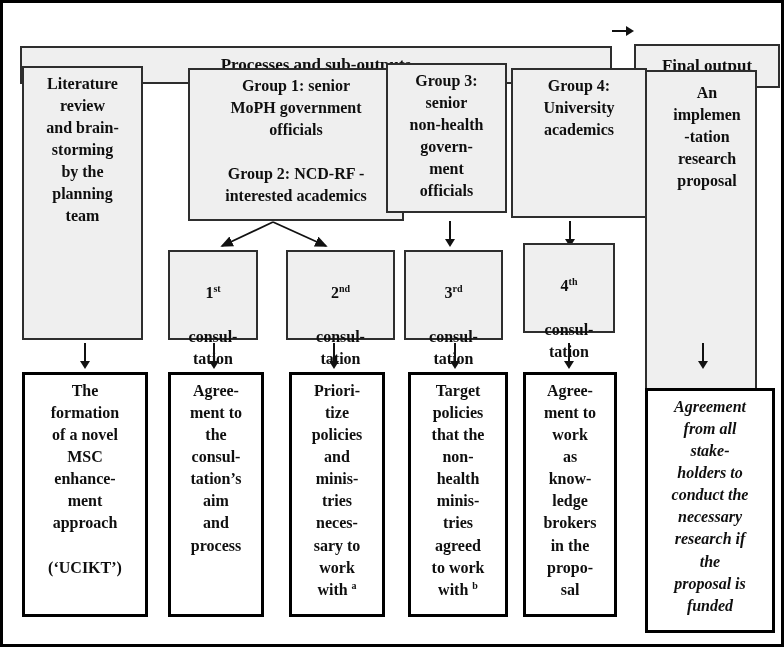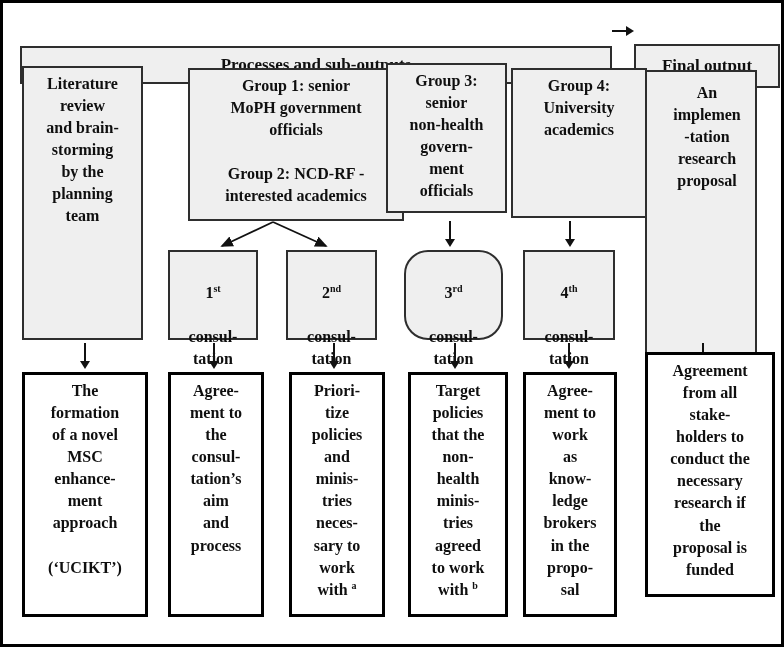--- a/index.html
+++ b/index.html
@@ -122,35 +122,35 @@
       <i class="head"></i>
     </div>
 
   <div class="box consult" style="left:165px; top:247px; width:90px; height:90px;">
     <div class="box-text">
       <div class="ord-line"><span>1</span><sup>st</sup></div>
       <div>consul-
 tation</div>
     </div>
   </div>
-  <div class="box consult" style="left:283px; top:247px; width:91px; height:90px;">
+  <div class="box consult" style="left:283px; top:247px; width:109px; height:90px;">
     <div class="box-text">
       <div class="ord-line"><span>2</span><sup>nd</sup></div>
       <div>consul-
 tation</div>
     </div>
   </div>
-  <div class="box consult" style="left:401px; top:247px; width:99px; height:90px;border-radius:24px;">
+  <div class="box consult" style="left:401px; top:247px; width:99px; height:90px;">
     <div class="box-text">
       <div class="ord-line"><span>3</span><sup>rd</sup></div>
       <div>consul-
 tation</div>
     </div>
   </div>
-  <div class="box consult" style="left:520px; top:247px; width:92px; height:90px;">
+  <div class="box consult" style="left:520px; top:240px; width:92px; height:90px;">
     <div class="box-text">
       <div class="ord-line"><span>4</span><sup>th</sup></div>
       <div>consul-
 tation</div>
     </div>
   </div>
 
   <div class="varrow" style="left:76px;  top:340px; height:26px;">
       <i class="stem"></i>
       <i class="head"></i>
@@ -226,21 +226,21 @@
 ment to
 work
 as
 know-
 ledge
 brokers
 in the
 propo-
 sal</div>
   </div>
-  <div class="box output" style="left:642px; top:349px; width:130px; height:245px;">
+  <div class="box output" style="left:642px; top:385px; width:130px; height:245px;font-style:italic;">
     <div class="box-text">Agreement
 from all
 stake-
 holders to
 conduct the
 necessary
 research  if
 the
 proposal is
 funded</div>

